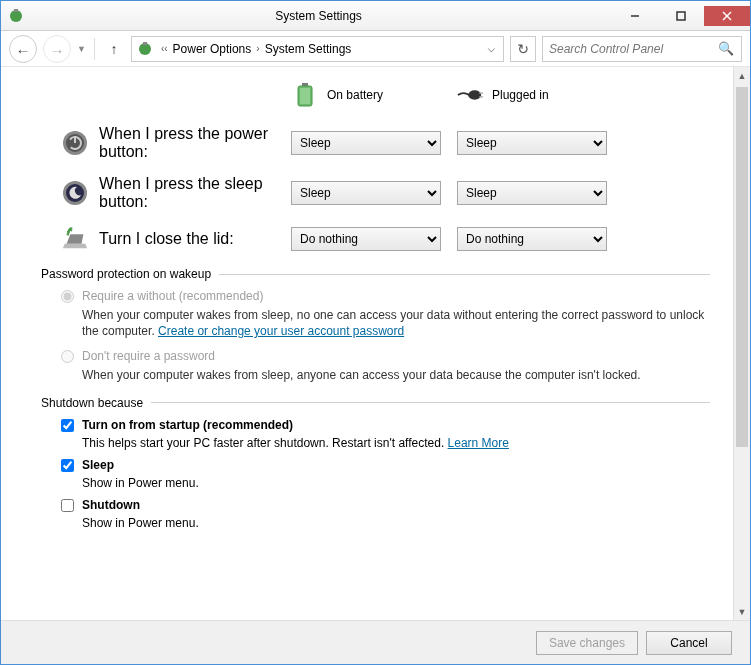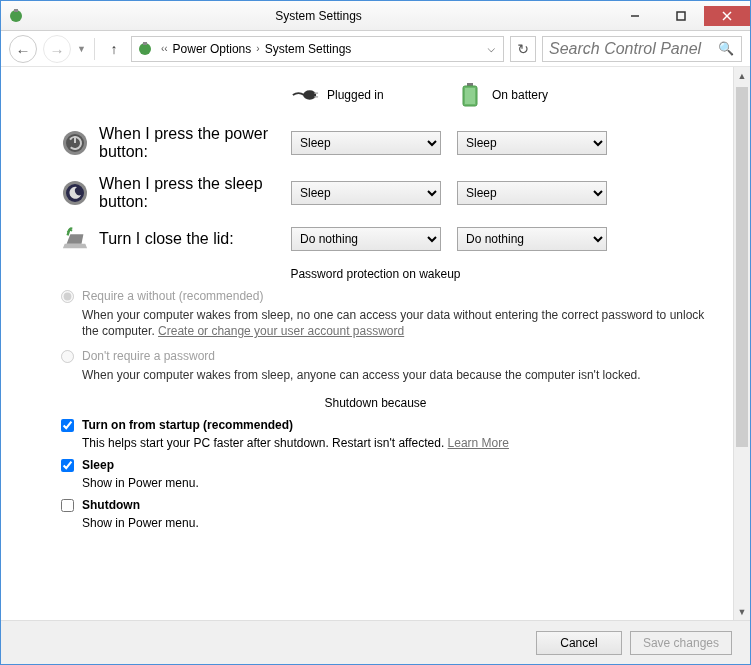--- a/index.html
+++ b/index.html
@@ -137,21 +137,21 @@
       height: 26px;
       border: 1px solid #ccc;
       display: flex;
       align-items: center;
       padding: 0 6px;
       background: #fff;
     }
     .search-box input {
       border: none;
       outline: none;
-      font-size: 16px;
+      font-size: 12px;
       width: 100%;
       color: #333;
       background: transparent;
       font-style: italic;
     }
     .search-box input::placeholder { color: #777; font-style: italic; }
     .search-icon {
       color: #777;
       font-size: 13px;
     }
@@ -236,21 +236,20 @@
       background: linear-gradient(to bottom, #f8f8f8, #e8e8e8);
       font-size: 12px;
       padding: 0 4px;
       margin-right: 16px;
     }
     
     .section-header {
       display: flex;
       align-items: center;
       margin: 12px 0 8px -20px;
-      flex-direction: column;
     }
     .section-header span {
       font-size: 12px;
       color: #000;
     }
     .section-header .line {
       flex: 1;
       height: 1px;
       background: #d0d0d0;
       margin-left: 8px;
@@ -265,21 +264,21 @@
       margin-top: 1px;
     }
     .disabled-text { color: #a0a0a0; }
     .desc {
       margin-left: 21px;
       margin-bottom: 10px;
       color: #333;
       line-height: 1.35;
     }
     a.link {
-      color: #737373;
+      color: #0369a1;
       text-decoration: underline;
     }
     .check-item {
       margin-bottom: 8px;
     }
     .check-item .check-label {
       font-weight: bold;
     }
     .check-item .check-desc {
       margin-left: 21px;
@@ -366,38 +365,38 @@
     <span class="search-icon">🔍</span>
   </div>
 </div>
 
 <div class="content-wrap">
   <div class="content">
 
     <div class="col-headers">
       <div class="col-header">
         <span class="col-header-icon">
+          <svg width="22" height="26" viewBox="0 0 22 26">
+              <rect x="8" y="1" width="6" height="3" fill="#7a7a7a"></rect>
+              <rect x="4" y="4" width="14" height="20" rx="2" fill="#6bb76b" stroke="#4a9b4a"></rect>
+              <rect x="6" y="6" width="10" height="16" fill="#8fd08f"></rect>
+            </svg>
+        </span>
+        <span>On battery</span>
+      </div>
+      <div class="col-header">
+        <span class="col-header-icon">
           <svg width="30" height="20" viewBox="0 0 30 20">
               <path d="M2 10 Q 8 6 14 10" stroke="#333" stroke-width="2" fill="none"></path>
               <ellipse cx="20" cy="10" rx="7" ry="5" fill="#333"></ellipse>
               <line x1="25" y1="8" x2="29" y2="8" stroke="#aaa" stroke-width="1.5"></line>
               <line x1="25" y1="12" x2="29" y2="12" stroke="#aaa" stroke-width="1.5"></line>
             </svg>
         </span>
         <span>Plugged in</span>
-      </div>
-      <div class="col-header">
-        <span class="col-header-icon">
-          <svg width="22" height="26" viewBox="0 0 22 26">
-              <rect x="8" y="1" width="6" height="3" fill="#7a7a7a"></rect>
-              <rect x="4" y="4" width="14" height="20" rx="2" fill="#6bb76b" stroke="#4a9b4a"></rect>
-              <rect x="6" y="6" width="10" height="16" fill="#8fd08f"></rect>
-            </svg>
-        </span>
-        <span>On battery</span>
       </div>
     </div>
 
     <div class="setting-row">
       <span class="row-icon">
         <svg width="26" height="26" viewBox="0 0 26 26">
             <circle cx="13" cy="13" r="12" fill="#888"></circle>
             <circle cx="13" cy="13" r="9" fill="#555"></circle>
             <circle cx="13" cy="13" r="6" fill="none" stroke="#ccc" stroke-width="2" stroke-dasharray="20 8" transform="rotate(-60 13 13)"></circle>
             <line x1="13" y1="6" x2="13" y2="13" stroke="#ccc" stroke-width="2"></line>
@@ -488,15 +487,15 @@
   </div>
 
   <div class="scrollbar">
     <div class="scroll-arrow">▲</div>
     <div class="scroll-thumb"></div>
     <div class="scroll-arrow" style="position:absolute;bottom:0;left:0;right:0;">▼</div>
   </div>
 </div>
 
 <div class="footer">
+  <button class="btn" disabled="">Save changes</button>
   <button class="btn">Cancel</button>
-  <button class="btn" disabled="">Save changes</button>
 </div>
 
 </body></html>

